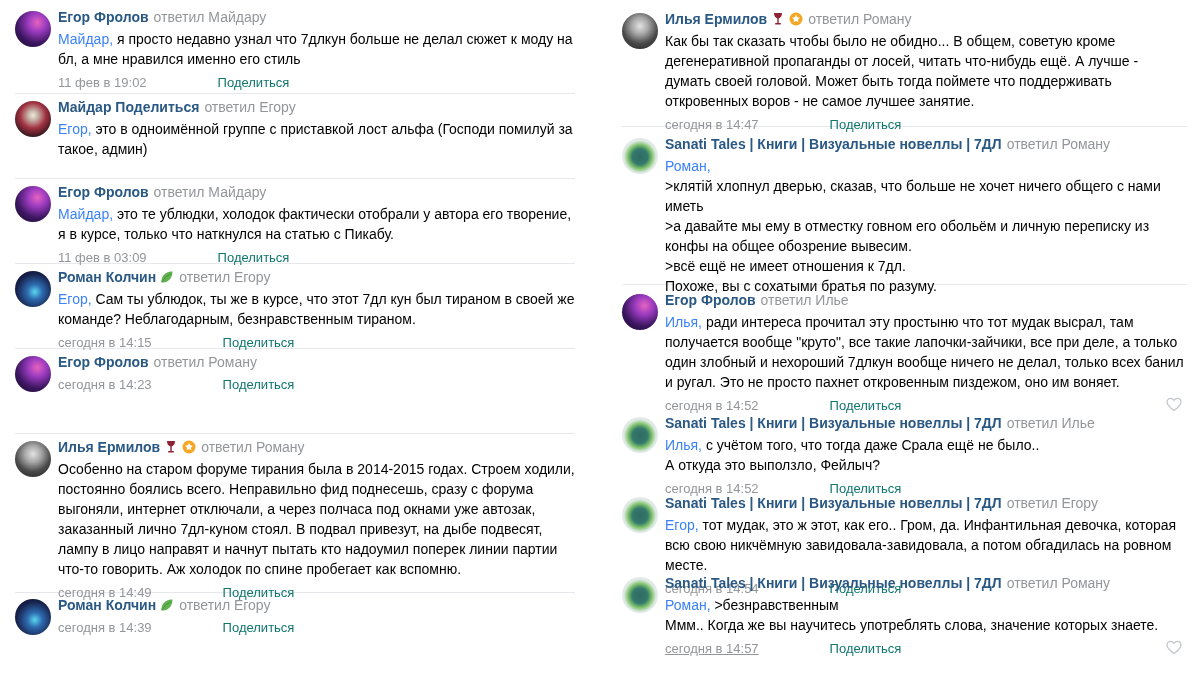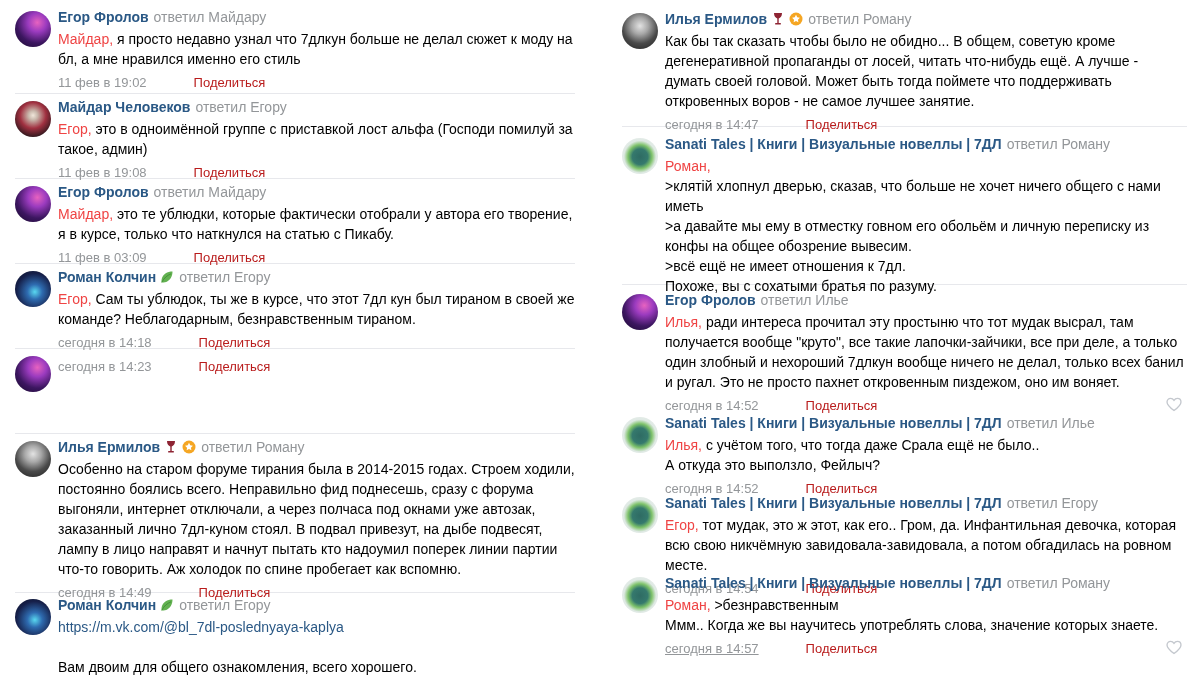--- a/index.html
+++ b/index.html
@@ -14,28 +14,28 @@
   .avatar--maidar { background:radial-gradient(circle at 50% 40%, #f0e6da 0%, #c9b8ac 16%, #a03040 46%, #201418 82%); }
   .avatar--roman  { background:radial-gradient(circle at 55% 58%, #59d8f0 0%, #2e6bb0 26%, #16204a 64%, #0a0d20 100%); }
   .avatar--ilya   { background:radial-gradient(circle at 50% 36%, #e3e3e3 0%, #a8a8a8 28%, #4a4a4a 60%, #1f1f1f 100%); }
   .avatar--sanati { background:radial-gradient(circle at 50% 52%, #2e6b63 0%, #35796d 30%, #7ec26a 46%, #dfe9e4 62%, #eef2ef 100%); }
   .header { font-size:14px; line-height:18px; margin-bottom:3px; white-space:nowrap; }
   .author { color:#2a5885; font-weight:bold; text-decoration:none; cursor:pointer; }
   .badge { display:inline-block; width:14px; height:14px; vertical-align:-2px; margin-left:4px; }
   .badge svg { display:block; width:14px; height:14px; }
   .reply-to { color:#939699; margin-left:5px; }
   .body { font-size:14px; line-height:20px; color:#000; white-space:pre-wrap; word-wrap:break-word; }
-  .mention { color:#ef4444; cursor:pointer; }
+  .mention { color:#3b82f6; cursor:pointer; }
   .body-link { color:#2a5885; text-decoration:none; cursor:pointer; }
   .inline-icon { display:inline-block; width:14px; height:14px; vertical-align:-2px; }
   .inline-icon svg { display:block; width:14px; height:14px; }
   .meta { position:relative; margin-top:5px; font-size:13px; line-height:17px; color:#939699; }
   .time { cursor:pointer;text-align:right; }
   .time.underlined { text-decoration:underline; }
-  .share { color:#b91c1c; cursor:pointer;padding-left:47px; }
+  .share { color:#0f766e; margin-left:24px; cursor:pointer;padding-left:47px; }
   .heart { position:absolute; right:4px; top:-2px; width:18px; height:18px; cursor:pointer; }
   .heart svg { display:block; width:18px; height:18px; }
 </style>
 </head>
 <body>
 
 <div id="root">
     <div class="col" style="left: 15px; width: 560px;">
       <div class="divider" style="top: 85px;"></div>
       <div class="divider" style="top: 170px;"></div>
@@ -44,63 +44,60 @@
       <div class="divider" style="top: 425px;"></div>
       <div class="divider" style="top: 584px;"></div>
       <div class="comment" style="top: 0px;">
         <div class="avatar avatar--egor"></div>
         <div class="header"><a class="author">Егор Фролов</a><span class="reply-to">ответил Майдару</span></div>
         <div class="body"><a class="mention">Майдар,</a><span> я просто недавно узнал что 7длкун больше не делал сюжет к моду на бл, а мне нравился именно его стиль</span></div>
         <div class="meta"><span class="time">11 фев в 19:02</span><a class="share">Поделиться</a></div>
       </div>
       <div class="comment" style="top: 90px;">
         <div class="avatar avatar--maidar"></div>
-        <div class="header"><a class="author">Майдар Человеков</a><span class="reply-to">ответил Егору</span></div>
+        <div class="header"><a class="author">Майдар Поделиться</a><span class="reply-to">ответил Егору</span></div>
         <div class="body"><a class="mention">Егор,</a><span> это в одноимённой группе с приставкой лост альфа (Господи помилуй за такое, админ)</span></div>
-        <div class="meta"><span class="time">11 фев в 19:08</span><a class="share">Поделиться</a></div>
       </div>
       <div class="comment" style="top: 175px;">
         <div class="avatar avatar--egor"></div>
         <div class="header"><a class="author">Егор Фролов</a><span class="reply-to">ответил Майдару</span></div>
-        <div class="body"><a class="mention">Майдар,</a><span> это те ублюдки, которые фактически отобрали у автора его творение, я в курсе, только что наткнулся на статью с Пикабу.</span></div>
+        <div class="body"><a class="mention">Майдар,</a><span> это те ублюдки, холодок фактически отобрали у автора его творение, я в курсе, только что наткнулся на статью с Пикабу.</span></div>
         <div class="meta"><span class="time">11 фев в 03:09</span><a class="share">Поделиться</a></div>
       </div>
       <div class="comment" style="top: 260px;">
         <div class="avatar avatar--roman"></div>
         <div class="header"><a class="author">Роман Колчин</a><span class="badge"><svg viewBox="0 0 14 14">
               <path d="M12.5 1.5C7 1.5 3.5 4 2 8c-.6 1.7-.5 3.5-.5 4.5 1-.1 3 .1 4.7-.6 4-1.5 6.3-5.4 6.3-10.4z" fill="#62b150"></path>
               <path d="M1.8 12.3C4 8 7 5.5 11 3.8" stroke="#3d8a34" stroke-width=".8" fill="none"></path>
             </svg></span><span class="reply-to">ответил Егору</span></div>
         <div class="body"><a class="mention">Егор,</a><span> Сам ты ублюдок, ты же в курсе, что этот 7дл кун был тираном в своей же команде? Неблагодарным, безнравственным тираном.</span></div>
-        <div class="meta"><span class="time">сегодня в 14:18</span><a class="share">Поделиться</a></div>
+        <div class="meta"><span class="time">сегодня в 14:15</span><a class="share">Поделиться</a></div>
       </div>
       <div class="comment" style="top: 345px;">
         <div class="avatar avatar--egor"></div>
+        <div class="header"><a class="author">Егор Фролов</a><span class="reply-to">ответил Роману</span></div>
         <div class="meta"><span class="time">сегодня в 14:23</span><a class="share">Поделиться</a></div>
       </div>
       <div class="comment" style="top: 430px;">
         <div class="avatar avatar--ilya"></div>
         <div class="header"><a class="author">Илья Ермилов</a><span class="badge"><svg viewBox="0 0 14 14">
               <path d="M3 1h8c0 3.2-1.6 5-3.3 5.4V11h2.1v1.6H4.2V11h2.1V6.4C4.6 6 3 4.2 3 1z" fill="#8e2433"></path>
             </svg></span><span class="badge"><svg viewBox="0 0 14 14">
               <circle cx="7" cy="7" r="6.5" fill="#f5a623"></circle>
               <path d="M7 2.8l1.25 2.5 2.65.4-1.95 1.95.45 2.65L7 9.05 4.6 10.3l.45-2.65L3.1 5.7l2.65-.4z" fill="#fff"></path>
             </svg></span><span class="reply-to">ответил Роману</span></div>
         <div class="body"><span>Особенно на старом форуме тирания была в 2014-2015 годах. Строем ходили, постоянно боялись всего. Неправильно фид поднесешь, сразу с форума выгоняли, интернет отключали, а через полчаса под окнами уже автозак, заказанный лично 7дл-куном стоял. В подвал привезут, на дыбе подвесят, лампу в лицо направят и начнут пытать кто надоумил поперек линии партии что-то говорить. Аж холодок по спине пробегает как вспомню.</span></div>
         <div class="meta"><span class="time">сегодня в 14:49</span><a class="share">Поделиться</a></div>
       </div>
       <div class="comment" style="top: 588px;">
         <div class="avatar avatar--roman"></div>
         <div class="header"><a class="author">Роман Колчин</a><span class="badge"><svg viewBox="0 0 14 14">
               <path d="M12.5 1.5C7 1.5 3.5 4 2 8c-.6 1.7-.5 3.5-.5 4.5 1-.1 3 .1 4.7-.6 4-1.5 6.3-5.4 6.3-10.4z" fill="#62b150"></path>
               <path d="M1.8 12.3C4 8 7 5.5 11 3.8" stroke="#3d8a34" stroke-width=".8" fill="none"></path>
             </svg></span><span class="reply-to">ответил Егору</span></div>
-        <div class="body"><a class="body-link">https://m.vk.com/@bl_7dl-poslednyaya-kaplya</a><span>
-
-Вам двоим для общего ознакомления, всего хорошего.</span></div>
         <div class="meta"><span class="time">сегодня в 14:39</span><a class="share">Поделиться</a></div>
       </div>
     </div>
     <div class="col" style="left: 622px; width: 565px;">
       <div class="divider" style="top: 118px;"></div>
       <div class="divider" style="top: 276px;"></div>
       <div class="comment" style="top: 2px;">
         <div class="avatar avatar--ilya"></div>
         <div class="header"><a class="author">Илья Ермилов</a><span class="badge"><svg viewBox="0 0 14 14">
               <path d="M3 1h8c0 3.2-1.6 5-3.3 5.4V11h2.1v1.6H4.2V11h2.1V6.4C4.6 6 3 4.2 3 1z" fill="#8e2433"></path>

